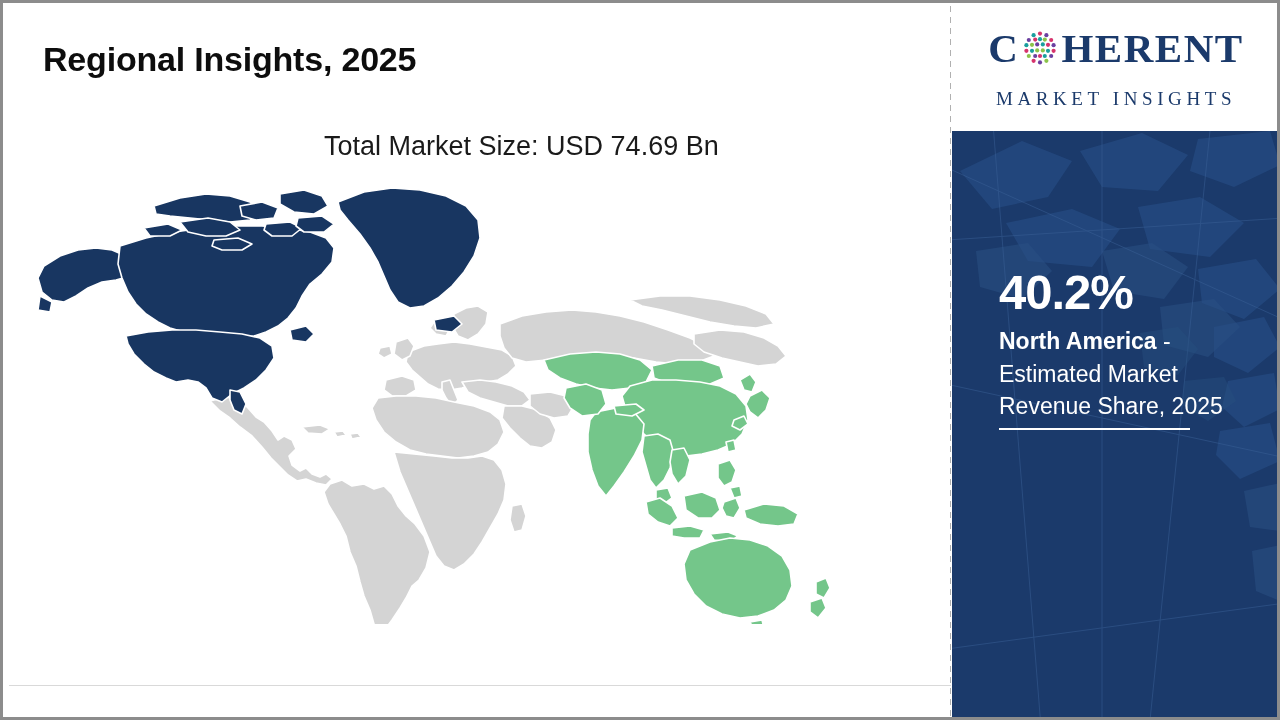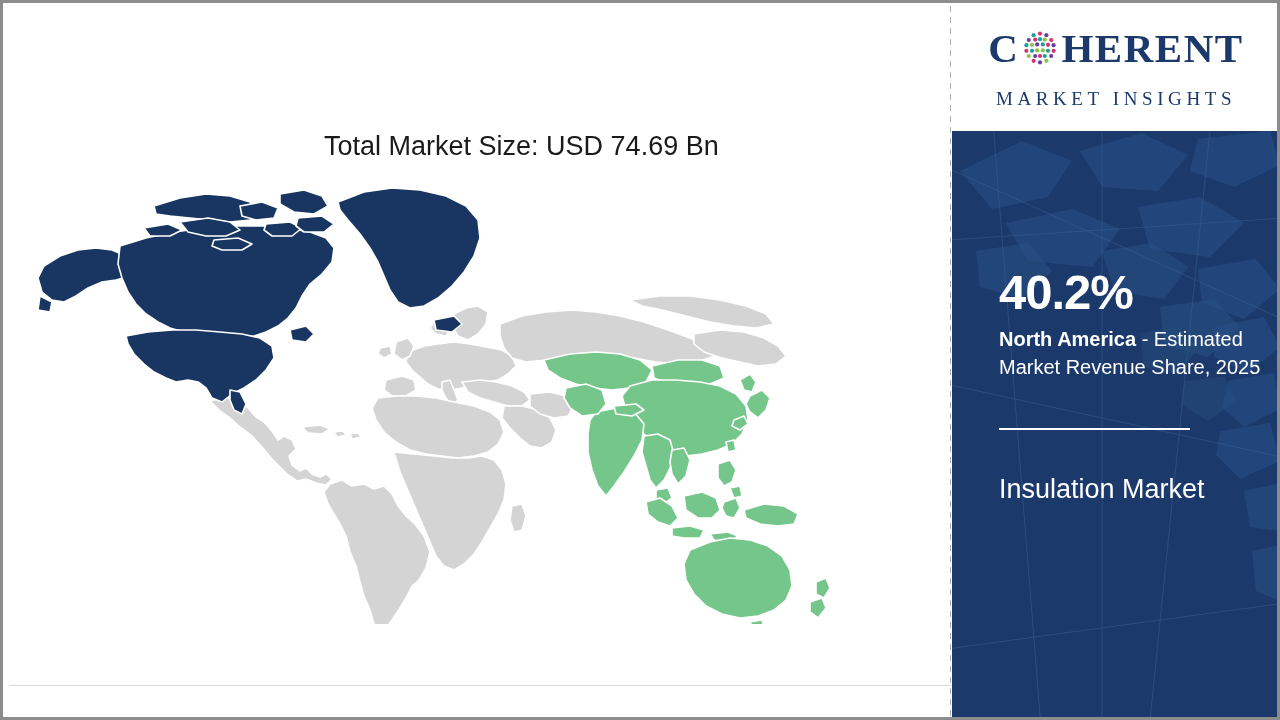--- a/index.html
+++ b/index.html
@@ -93,39 +93,40 @@
     opacity:1;pointer-events:none;
   }
   .stat-content{position:absolute;left:0;top:0;width:100%;height:100%;}
   .stat-percent{
     position:absolute;left:47px;top:137px;
     color:#ffffff;font-size:49px;font-weight:bold;letter-spacing:-1px;
     line-height:1;white-space:nowrap;
   }
   .stat-desc{
     position:absolute;left:47px;top:194px;width:265px;
-    color:#ffffff;font-size:20px;line-height:1.42;
+    color:#ffffff;font-size:23px;line-height:1.42;
   }
   .stat-desc .stat-region{font-weight:bold;}
   .stat-rule{
     position:absolute;left:47px;top:297px;width:191px;height:1.5px;
     background:#ffffff;
   }
   .stat-market{
     position:absolute;left:47px;top:337px;width:250px;
     color:#ffffff;font-size:27px;line-height:1.62;
   }
 </style>
 </head>
 <body>
 
 <div class="frame">
 
   <div class="left-panel">
 
+    <div class="page-title">Regional Insights, 2025</div>
 
     <div class="market-size">
       <span>Total Market Size:</span>
       <span class="ms-value">USD 74.69 Bn</span>
     </div>
 
     <div class="map-wrap">
       <svg viewBox="0 0 800 440" xmlns="http://www.w3.org/2000/svg">
         <g stroke="#ffffff" stroke-width="1.6" stroke-linejoin="round">
 
@@ -334,17 +335,16 @@
         <path d="M232 250 L272 246 L284 270 L256 290 L230 274 Z"></path>
       </g>
     </svg>
 
     <div class="stat-content">
       <div class="stat-percent">40.2%</div>
       <div class="stat-desc">
         <span class="stat-region">North America</span><span> - Estimated Market Revenue Share, 2025</span>
       </div>
       <div class="stat-rule"></div>
-      <div class="stat-market">Insulation Market</div>
     </div>
   </div>
 
 </div>
 
 </body></html>

